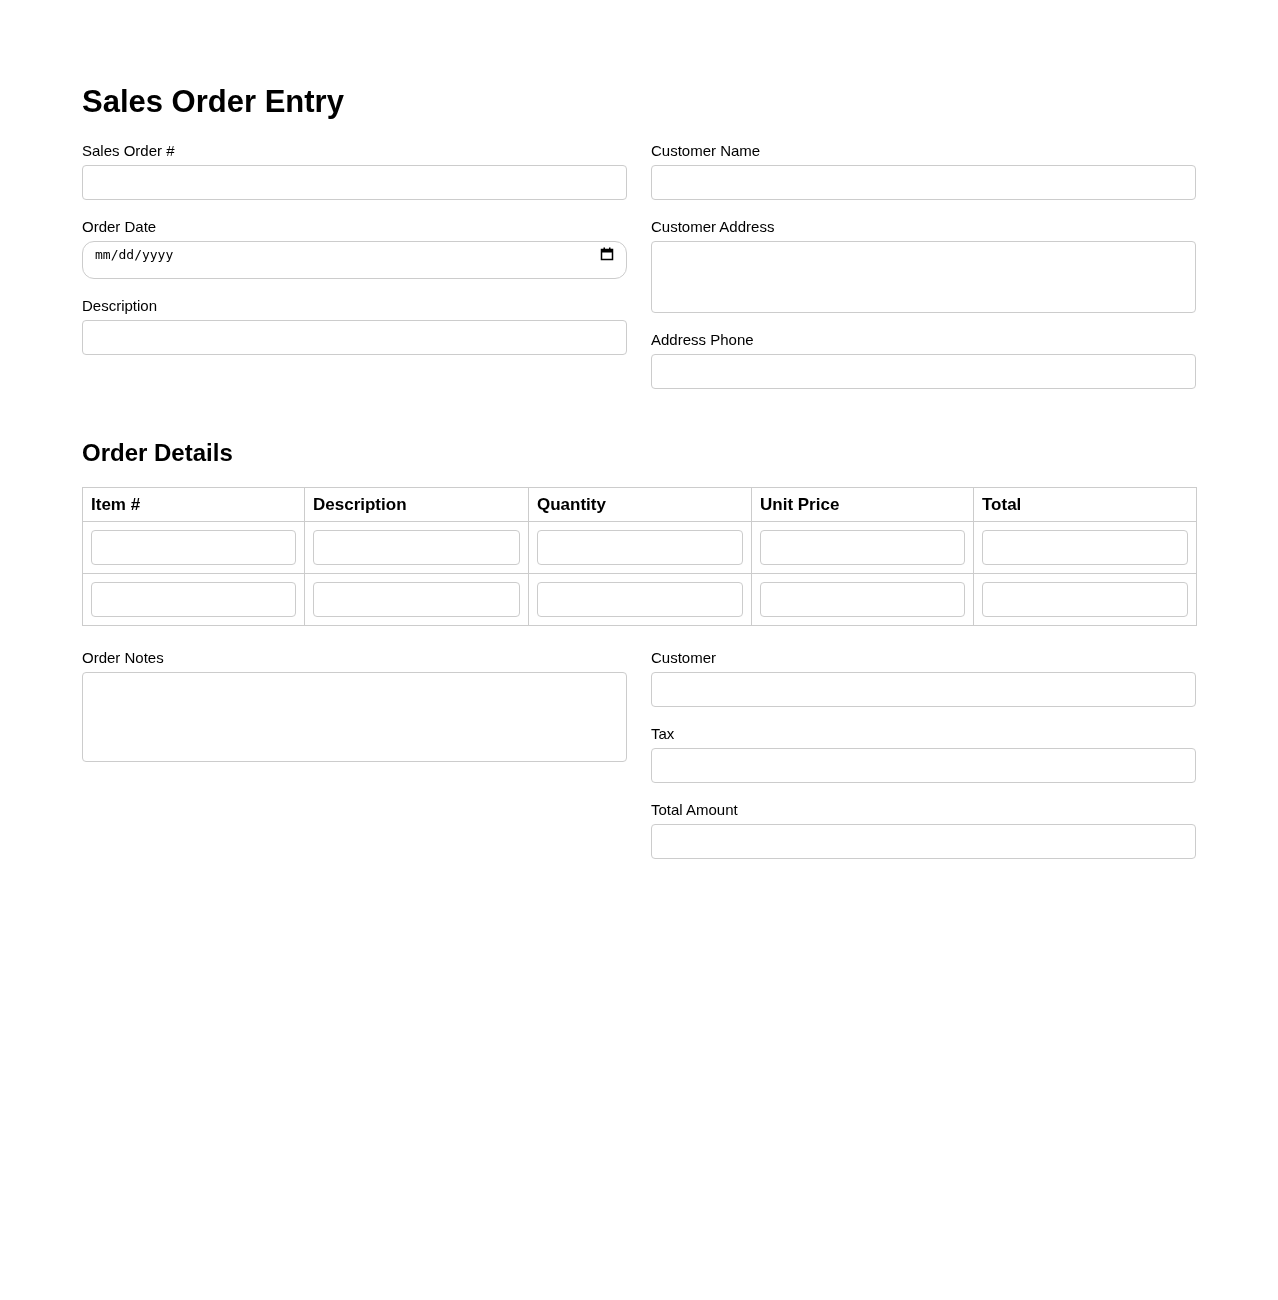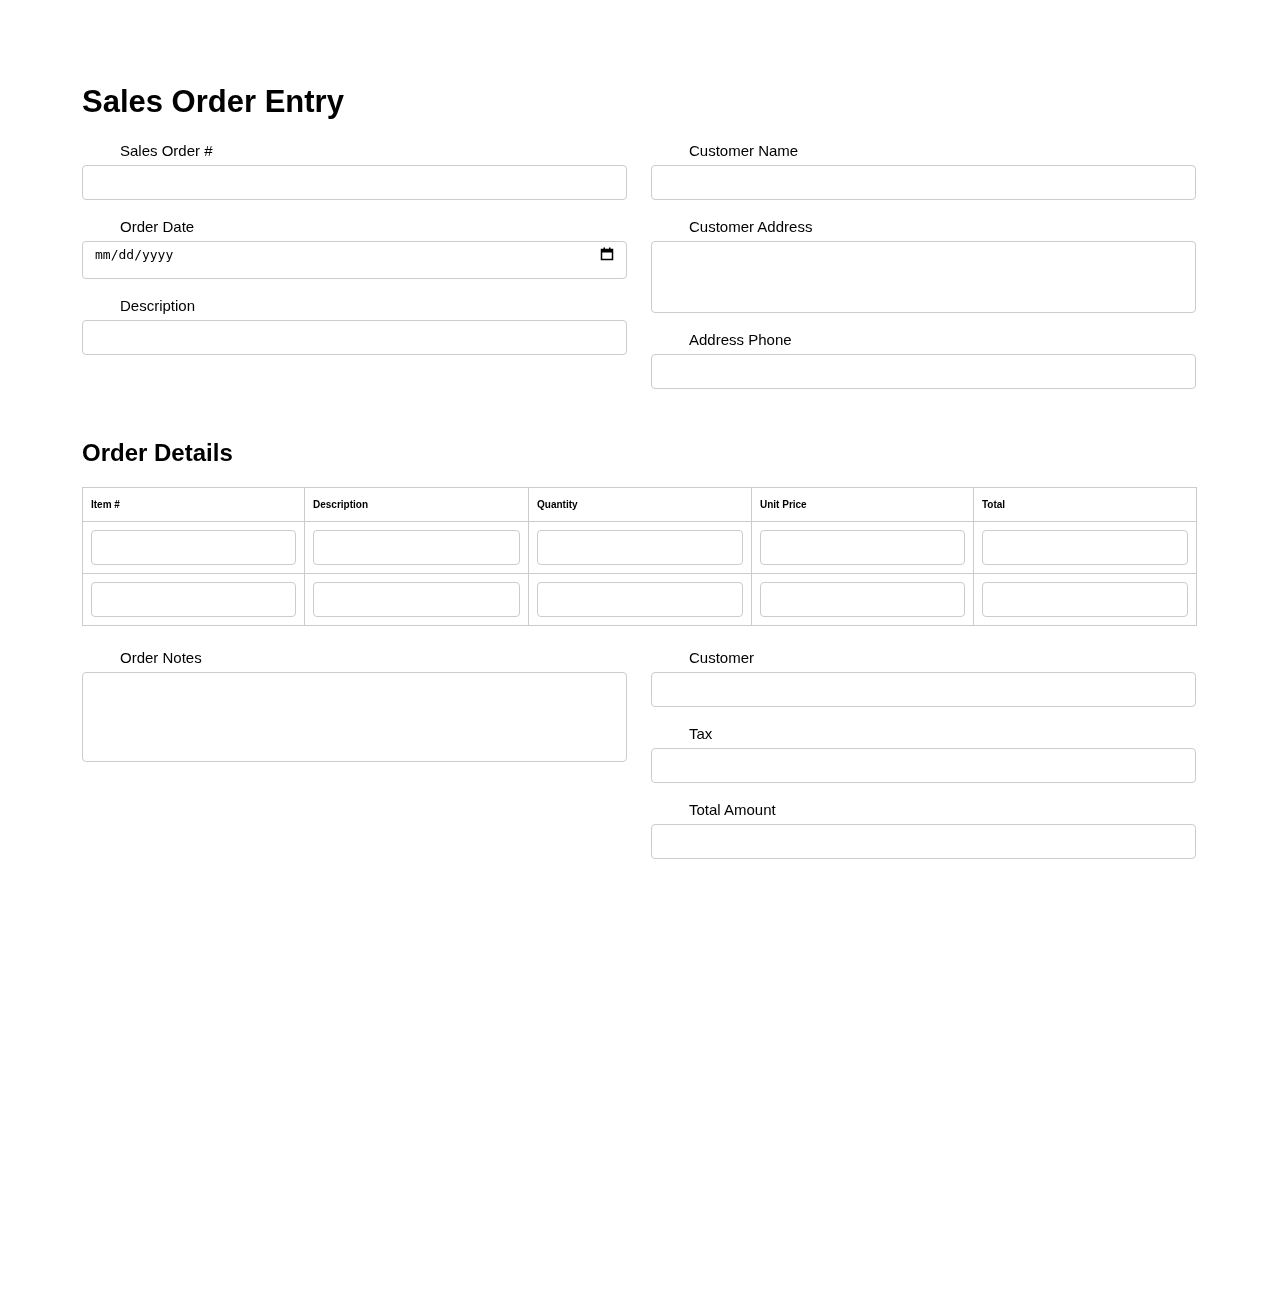--- a/index.html
+++ b/index.html
@@ -22,38 +22,37 @@
       top: 83px;
       margin: 0;
       font-size: 31px;
       font-weight: bold;
       line-height: 38px;
     }
     .field-label {
       position: absolute;
       font-size: 15px;
       line-height: 18px;
-      margin-left: 38px;
     }
     .text-input {
       position: absolute;
       height: 35px;
       border: 1px solid #cccccc;
       border-radius: 4px;
       background: #fff;
       padding: 6px 10px;
       font-family: "Liberation Sans", sans-serif;
       font-size: 15px;
       outline: none;
     }
     .date-input {
       position: absolute;
       height: 38px;
       border: 1px solid #cccccc;
-      border-radius: 4px;
+      border-radius: 12px;
       background: #fff;
       display: flex;
       align-items: center;
       justify-content: space-between;
       padding: 0 12px 12px 12px;
     }
     .date-placeholder {
       font-family: "DejaVu Sans Mono", monospace;
       font-size: 13px;
       color: #000;
@@ -92,21 +91,21 @@
       border-collapse: collapse;
       table-layout: fixed;
     }
     table.details th, table.details td {
       border: 1px solid #cccccc;
       padding: 0 8px;
       text-align: left;
     }
     table.details th {
       height: 34px;
-      font-size: 10px;
+      font-size: 17px;
       font-weight: bold;
     }
     table.details td {
       height: 52px;
     }
     .cell-input {
       width: 100%;
       height: 35px;
       border: 1px solid #cccccc;
       border-radius: 4px;

